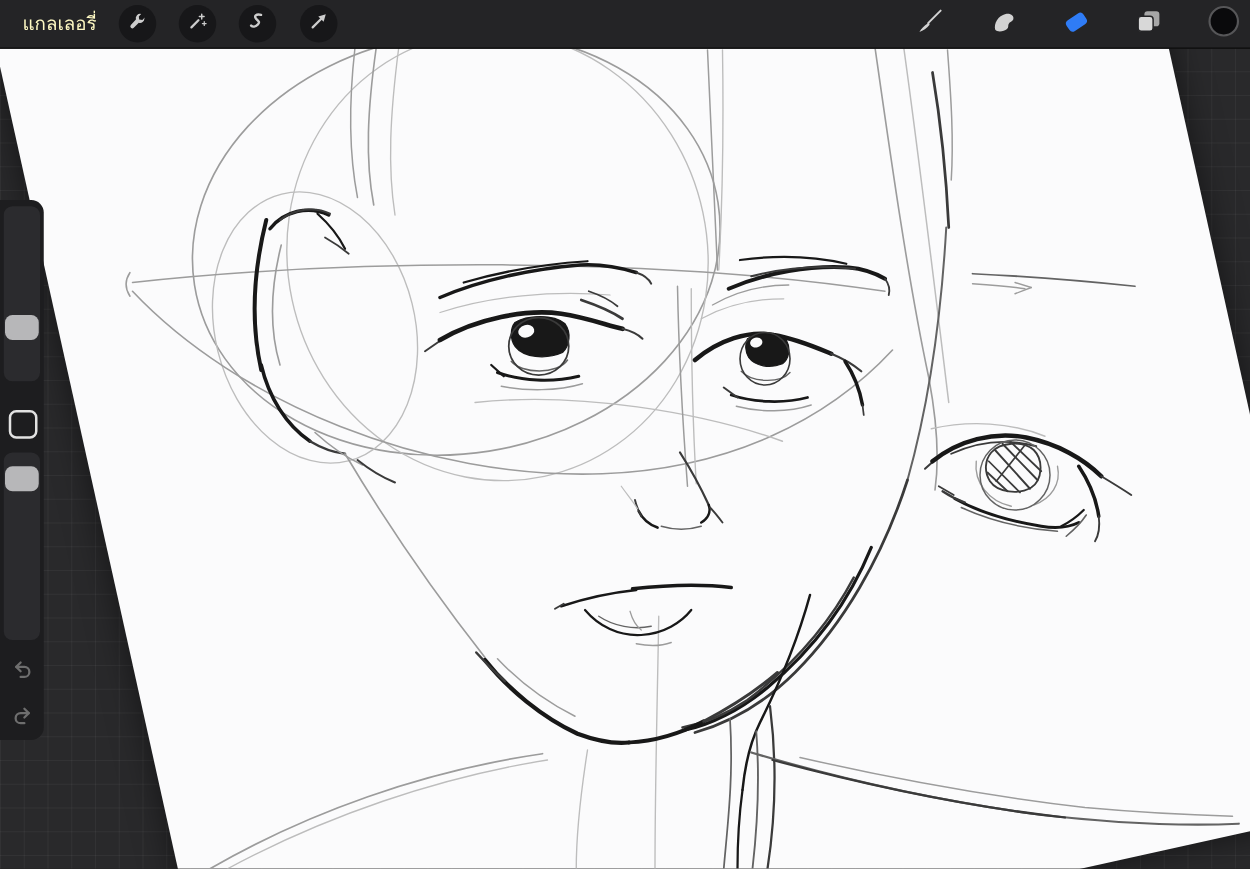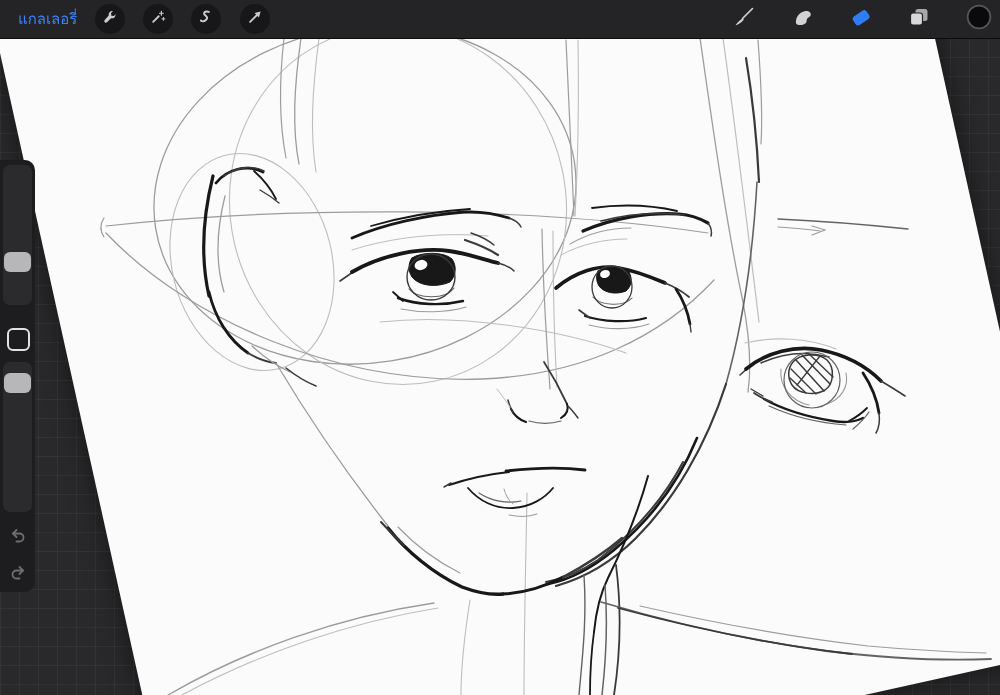--- a/index.html
+++ b/index.html
@@ -12,21 +12,21 @@
     background-size:19px 19px;}
   
   #canvas-paper{position:absolute;left:-10px;top:8px;width:916px;height:860px;
     background:#fbfbfc;transform:rotate(-12.5deg);transform-origin:0 0;
     box-shadow:0 0 26px rgba(0,0,0,0.5);z-index:1;}
   #sketch{position:absolute;left:0;top:0;z-index:2;pointer-events:none;}
   
   #toolbar{position:absolute;left:0;top:0;width:1000px;height:38px;background:#242426;
     border-bottom:1px solid #0b0b0b;z-index:10;}
   #gallery-label{position:absolute;left:18px;top:0;height:38px;line-height:38px;
-    color:#3b82f6;font-size:15px;cursor:pointer;}
+    color:#fef9c3;font-size:15px;cursor:pointer;}
   .tool-circle{position:absolute;top:4px;width:30px;height:30px;border-radius:50%;
     background:#171719;display:flex;align-items:center;justify-content:center;}
   .tc1{left:95px}.tc2{left:143px}.tc3{left:191px}.tc4{left:240px}
   .flat-tool{position:absolute;top:6px;width:26px;height:26px;display:flex;
     align-items:center;justify-content:center;}
   .ft1{left:731px}.ft2{left:790px}.ft3{left:848px}.ft4{left:906px}.ft5{left:966px}
   
   #sidebar{position:absolute;left:0;top:160px;width:35px;height:432px;
     background:#1d1d1f;border-radius:0 10px 10px 0;z-index:9;}
   .slider-track{position:absolute;left:3px;width:29px;background:#2b2b2e;border-radius:7px;}

